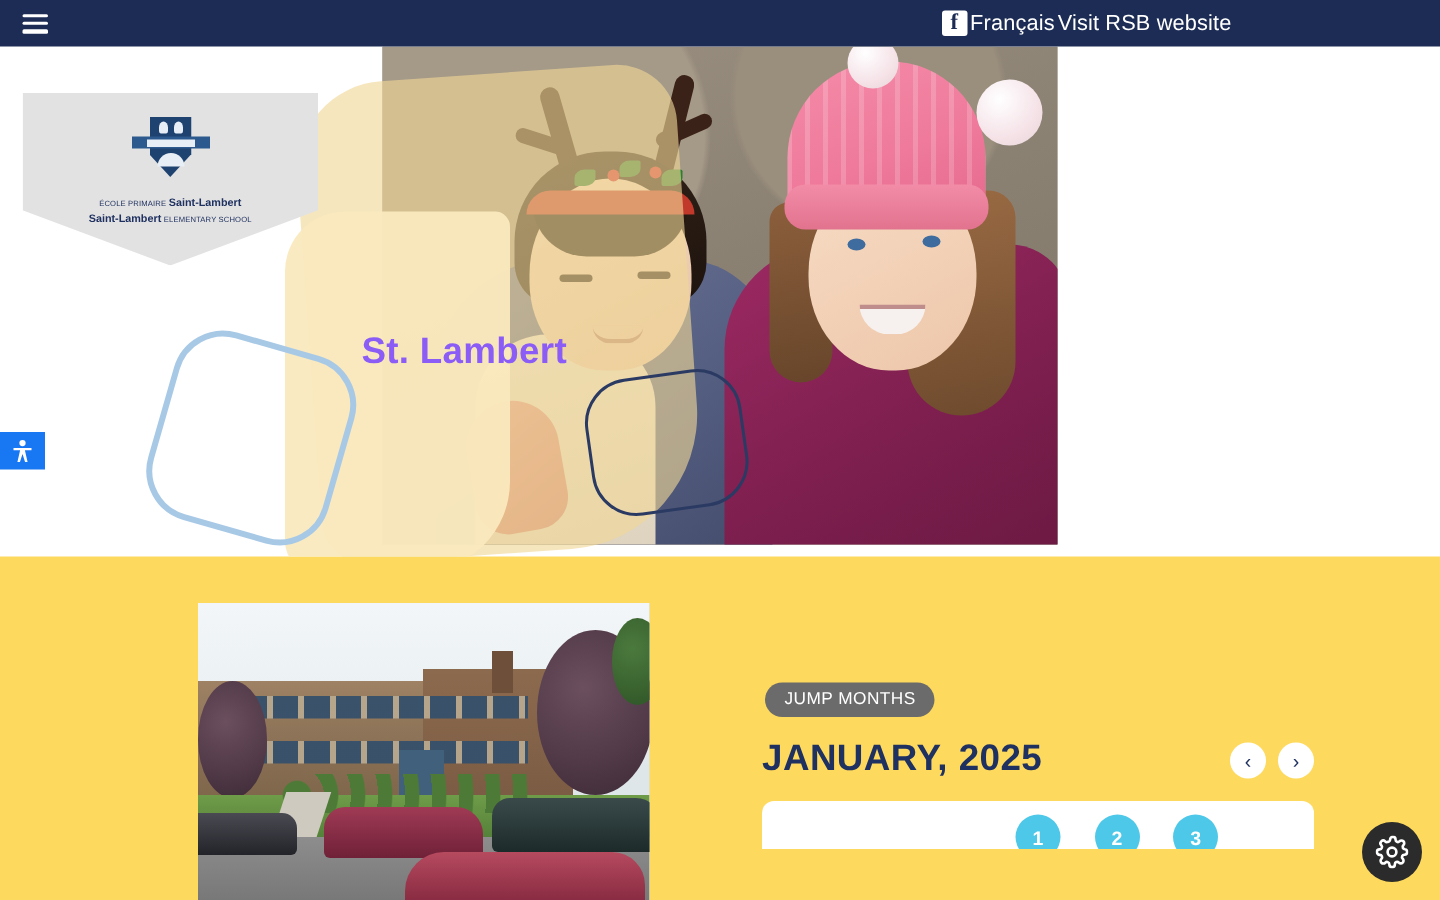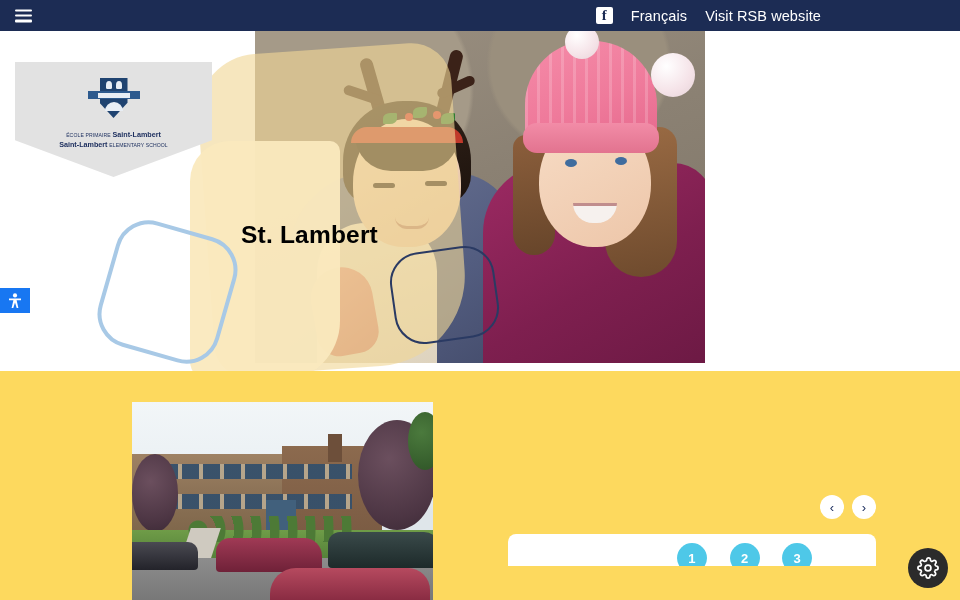--- a/index.html
+++ b/index.html
@@ -52,21 +52,21 @@
     border-radius: 1px;
   }
 
   .topbar-right {
     position: absolute;
     right: 139px;
     top: 0;
     height: 31px;
     display: flex;
     align-items: center;
-    gap: 18px;
+    gap: 2px;
   }
 
   .fb-icon {
     width: 17px;
     height: 17px;
     background: #ffffff;
     border-radius: 2px;
     position: relative;
     cursor: pointer;
     flex: none;
@@ -345,21 +345,21 @@
   }
 
   
   .hero-title {
     position: absolute;
     left: 241px;
     top: 191px;
     z-index: 12;
     font-size: 24.5px;
     font-weight: bold;
-    color: #000000;
+    color: #8b5cf6;
     line-height: 1.04;
     letter-spacing: .2px;
   }
 
   
   .logo-panel {
     position: absolute;
     left: 15px;
     top: 31px;
     width: 197px;
@@ -753,21 +753,23 @@
       <div class="sp-walk"></div>
       <div class="sp-road"></div>
       <div class="sp-car c1"></div>
       <div class="sp-car c2"></div>
       <div class="sp-car c3"></div>
       <div class="sp-car c4"></div>
     </div>
   </div>
 
 
-
+  <div class="jump-months">JUMP MONTHS</div>
+
+  <div class="month-label">JANUARY, 2025</div>
 
   <div class="nav-arrows">
     <div class="nav-arrow">‹</div>
     <div class="nav-arrow">›</div>
   </div>
 
   <div class="calendar">
     <div class="cal-body">
       <div class="cal-cell"></div>
       <div class="cal-cell"></div>

